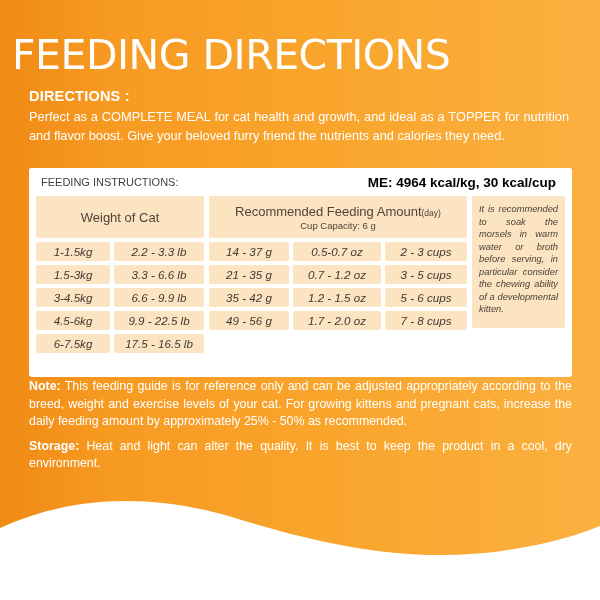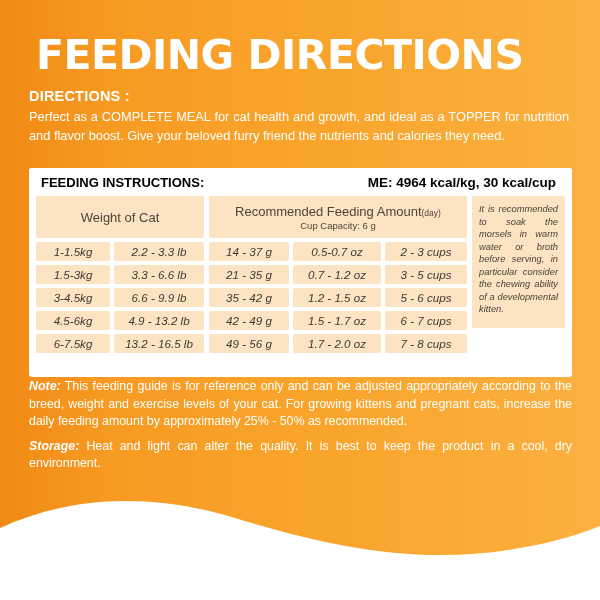--- a/index.html
+++ b/index.html
@@ -25,26 +25,26 @@
     left: 0;
     bottom: 0;
     width: 600px;
     height: 130px;
     overflow: hidden;
   }
   .wave svg { display: block; }
 
   .title {
     position: absolute;
-    left: 36px;
+    left: 12px;
     top: 34px;
     width: 544px;
     color: #FFFFFF;
     font-size: 41px;
-    font-weight: bold;
+    font-weight: normal;
     letter-spacing: -0.5px;
     line-height: 1.05;
     font-family: "DejaVu Sans", sans-serif;
     white-space: nowrap;
   }
 
   .directions-head {
     position: absolute;
     left: 29px;
     top: 88px;
@@ -76,23 +76,23 @@
     box-sizing: border-box;
   }
   .card-head {
     height: 28px;
     display: flex;
     align-items: center;
     background: #FFFFFF;
     padding: 0 12px;
   }
   .card-head .ci-title {
-    color: #000000;
-    font-size: 13px;
-    font-weight: bold;
+    color: #404040;
+    font-size: 11px;
+    font-weight: normal;
     flex: 0 0 auto;
   }
   .card-head .me-value {
     color: #000000;
     font-size: 13.5px;
     font-weight: bold;
     margin-left: auto;
     margin-right: 4px;
   }
 
@@ -164,21 +164,21 @@
   .notes {
     position: absolute;
     left: 29px;
     top: 378px;
     width: 543px;
     color: #FFFFFF;
     font-size: 12.4px;
     line-height: 1.42;
     text-align: justify;
   }
-  .notes b { font-style: italic; font-weight: bold; margin-top: 23px; }
+  .notes b { font-weight: bold; margin-top: 23px; }
   .notes .blk { margin-bottom: 7px; }
   .notes .blk:last-child { margin-bottom: 0; }
 </style>
 </head>
 <body>
 
 <div class="page">
 
   <div class="title">FEEDING DIRECTIONS</div>
 
@@ -205,25 +205,25 @@
           <div class="row left-row">
             <div class="cell">1.5-3kg</div>
             <div class="cell">3.3 - 6.6 lb</div>
           </div>
           <div class="row left-row">
             <div class="cell">3-4.5kg</div>
             <div class="cell">6.6 - 9.9 lb</div>
           </div>
           <div class="row left-row">
             <div class="cell">4.5-6kg</div>
-            <div class="cell">4.9 - 13.2 lb</div>
+            <div class="cell">9.9 - 22.5 lb</div>
           </div>
           <div class="row left-row">
             <div class="cell">6-7.5kg</div>
-            <div class="cell">13.2 - 16.5 lb</div>
+            <div class="cell">17.5 - 16.5 lb</div>
           </div>
         </div>
       </div>
 
       <div class="col-mid">
         <div class="hcell">
           <div class="h1">
             <span>Recommended Feeding Amount</span><span class="sub-day">(day)</span>
           </div>
           <div class="h2">Cup Capacity: 6 g</div>
@@ -236,25 +236,20 @@
           </div>
           <div class="row mid-row">
             <div class="cell">21 - 35 g</div>
             <div class="cell">0.7 - 1.2 oz</div>
             <div class="cell">3 - 5 cups</div>
           </div>
           <div class="row mid-row">
             <div class="cell">35 - 42 g</div>
             <div class="cell">1.2 - 1.5 oz</div>
             <div class="cell">5 - 6 cups</div>
-          </div>
-          <div class="row mid-row">
-            <div class="cell">42 - 49 g</div>
-            <div class="cell">1.5 - 1.7 oz</div>
-            <div class="cell">6 - 7 cups</div>
           </div>
           <div class="row mid-row">
             <div class="cell">49 - 56 g</div>
             <div class="cell">1.7 - 2.0 oz</div>
             <div class="cell">7 - 8 cups</div>
           </div>
         </div>
       </div>
 
       <div class="col-right">

